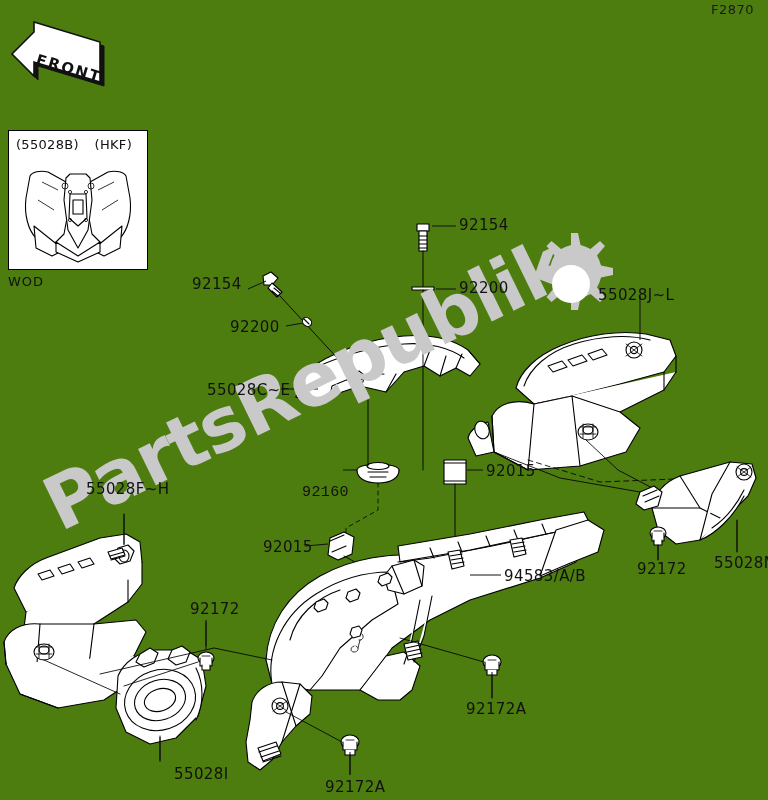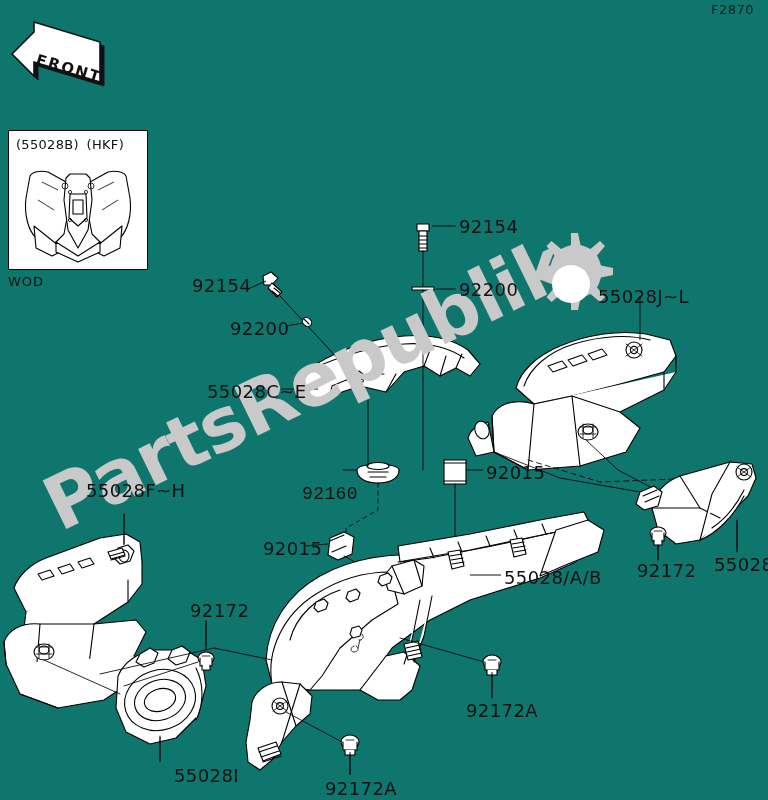--- a/index.html
+++ b/index.html
@@ -4,21 +4,21 @@
 <style>
   html, body {
     margin: 0;
     padding: 0;
     background: #ffffff;
   }
   #page {
     position: relative;
     width: 768px;
     height: 800px;
-    background: #0f766e;
+    background: #4d7c0f;
     overflow: hidden;
     font-family: "DejaVu Sans", sans-serif;
   }
 
   
   .fig-code {
     position: absolute;
     top: 2px;
     right: 14px;
     font-size: 13px;
@@ -49,21 +49,21 @@
   }
   .inset-codes {
     position: absolute;
     left: 8px;
     top: 130px;
     width: 140px;
     height: 24px;
     display: flex;
     justify-content: space-between;
     align-items: center;
-    padding: 4px 24px 0 8px;
+    padding: 4px 16px 0 8px;
     box-sizing: border-box;
     font-size: 13px;
     color: #111;
     letter-spacing: 0.3px;
     pointer-events: none;
   }
   .inset-caption {
     position: absolute;
     left: 8px;
     top: 274px;
@@ -119,21 +119,21 @@
     left: 0;
     top: 0;
     width: 768px;
     height: 800px;
     z-index: 2;
   }
 
   
   .label {
     position: absolute;
-    font-size: 18px;
+    font-size: 15px;
     color: #111;
     letter-spacing: 0.4px;
     white-space: nowrap;
     z-index: 4;
     font-family: "DejaVu Sans", sans-serif;
   }
 
   
   .leaders { position:absolute; left:0; top:0; width:768px; height:800px; z-index:2; }
 </style>
@@ -557,21 +557,21 @@
 
   <div class="label" style="left:192px; top:275px;">92154</div>
   <div class="label" style="left:230px; top:318px;">92200</div>
   <div class="label" style="left:207px; top:381px;">55028C~E</div>
   <div class="label" style="left:459px; top:216px;">92154</div>
   <div class="label" style="left:459px; top:279px;">92200</div>
   <div class="label" style="left:598px; top:286px;text-align:right;">55028J~L</div>
   <div class="label" style="left:302px; top:484px;font-family:Liberation Mono, monospace;">92160</div>
   <div class="label" style="left:486px; top:462px;">92015</div>
   <div class="label" style="left:263px; top:538px;">92015</div>
-  <div class="label" style="left:504px; top:567px;">55028/A/B</div>
+  <div class="label" style="left:504px; top:567px;">94583/A/B</div>
   <div class="label" style="left:637px; top:560px;">92172</div>
   <div class="label" style="left:714px; top:554px;">55028M</div>
   <div class="label" style="left:86px;  top:480px;">55028F~H</div>
   <div class="label" style="left:190px; top:600px;">92172</div>
   <div class="label" style="left:139px; top:765px;margin-left:35px;">55028I</div>
   <div class="label" style="left:466px; top:700px;">92172A</div>
   <div class="label" style="left:325px; top:778px;">92172A</div>
 
 </div>
 

